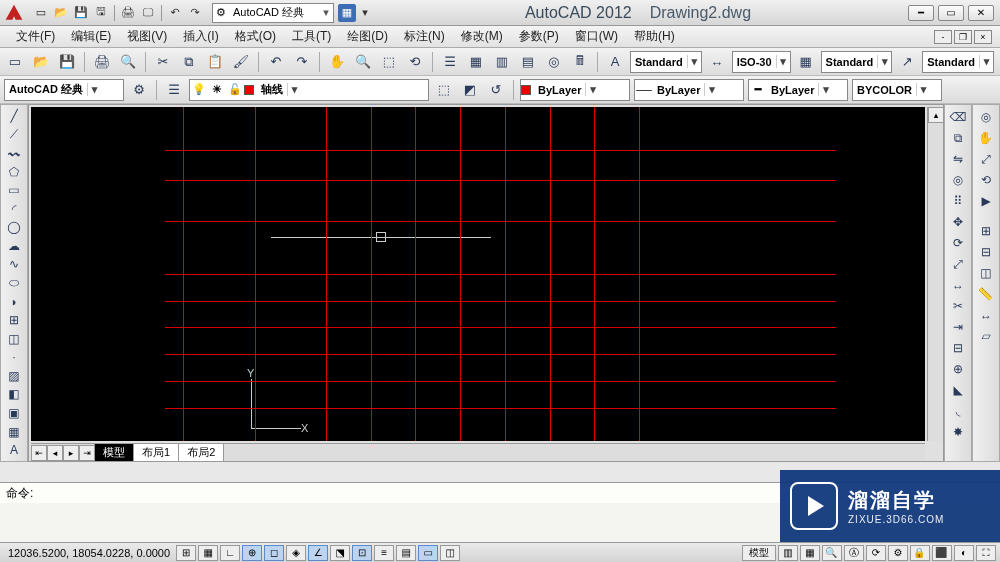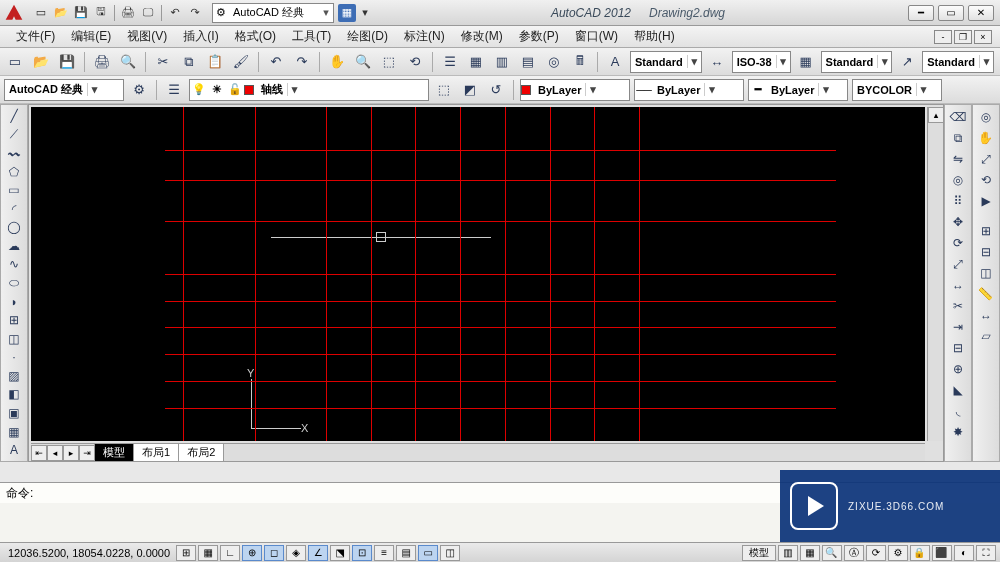--- a/index.html
+++ b/index.html
@@ -9,21 +9,21 @@
     .titlebar { height: 26px; background: linear-gradient(#f0f0f0,#d6d6d6); display: flex; align-items: center; border-bottom: 1px solid #999; font-size: 11px; }
     .app-logo { width: 28px; height: 26px; display: flex; align-items: center; justify-content: center; }
     .app-logo svg { width: 20px; height: 20px; }
     .qat { display: flex; gap: 2px; align-items: center; padding: 0 4px; }
     .qat-btn { width: 18px; height: 18px; display: flex; align-items: center; justify-content: center; font-size: 11px; color: #333; cursor: pointer; }
     .qat-sep { width: 1px; height: 16px; background: #999; margin: 0 2px; }
     .ws-combo { display: flex; align-items: center; height: 20px; border: 1px solid #888; background: #fff; font-size: 11px; margin-left: 4px; }
     .ws-combo .ic { width: 16px; display:flex; align-items:center; justify-content:center; }
     .ws-combo .txt { padding: 0 4px; min-width: 90px; }
     .ws-combo .dd { width: 14px; text-align: center; color: #555; }
-    .title-center { flex: 1; text-align: center; color: #3a4a5a; font-size: 12px; font-style: italic; }
+    .title-center { flex: 1; text-align: center; color: #3a4a5a; font-size: 16px; }
     .title-file { color: #4a5a6a; margin-left: 18px; }
     .win-ctrls { display: flex; gap: 4px; padding: 0 6px; }
     .win-btn { width: 26px; height: 16px; border: 1px solid #888; background: linear-gradient(#fcfcfc,#e2e2e2); display:flex; align-items:center; justify-content:center; font-size:10px; cursor:pointer; border-radius:2px;}
     
     
     .menubar { height: 22px; background: linear-gradient(#f4f4f4,#e2e2e2); display: flex; align-items: center; font-size: 12px; padding: 0 8px; border-bottom: 1px solid #aaa; }
     .menu-item { padding: 2px 8px; color: #222; cursor: pointer; }
     .mdi-ctrls { margin-left: auto; display: flex; gap: 2px; }
     .mdi-btn { width: 18px; height: 14px; border: 1px solid #888; background:#eee; font-size:9px; display:flex; align-items:center; justify-content:center; cursor:pointer;}
     
@@ -174,21 +174,21 @@
   <div class="tb-btn">◎</div>
   <div class="tb-btn">🖩</div>
   <div class="tb-sep"></div>
   <div class="tb-btn">A</div>
   <div class="cbo">
       <span class="txt">Standard</span>
       <span class="dd">▾</span>
     </div>
   <div class="tb-btn">↔</div>
   <div class="cbo">
-      <span class="txt">ISO-38</span>
+      <span class="txt">ISO-30</span>
       <span class="dd">▾</span>
     </div>
   <div class="tb-btn">▦</div>
   <div class="cbo">
       <span class="txt">Standard</span>
       <span class="dd">▾</span>
     </div>
   <div class="tb-btn">↗</div>
   <div class="cbo">
       <span class="txt">Standard</span>
@@ -371,15 +371,16 @@
   <div class="st-btn">⬛</div>
   <div class="st-btn">◐</div>
   <div class="st-btn">⛶</div>
 </div>
 
 <div class="watermark">
   <div class="wm-icon">
       <div class="tri"></div>
     </div>
   <div class="wm-txt">
+    <div class="big">溜溜自学</div>
     <div class="small">ZIXUE.3D66.COM</div>
   </div>
 </div>
 
 </body></html>

